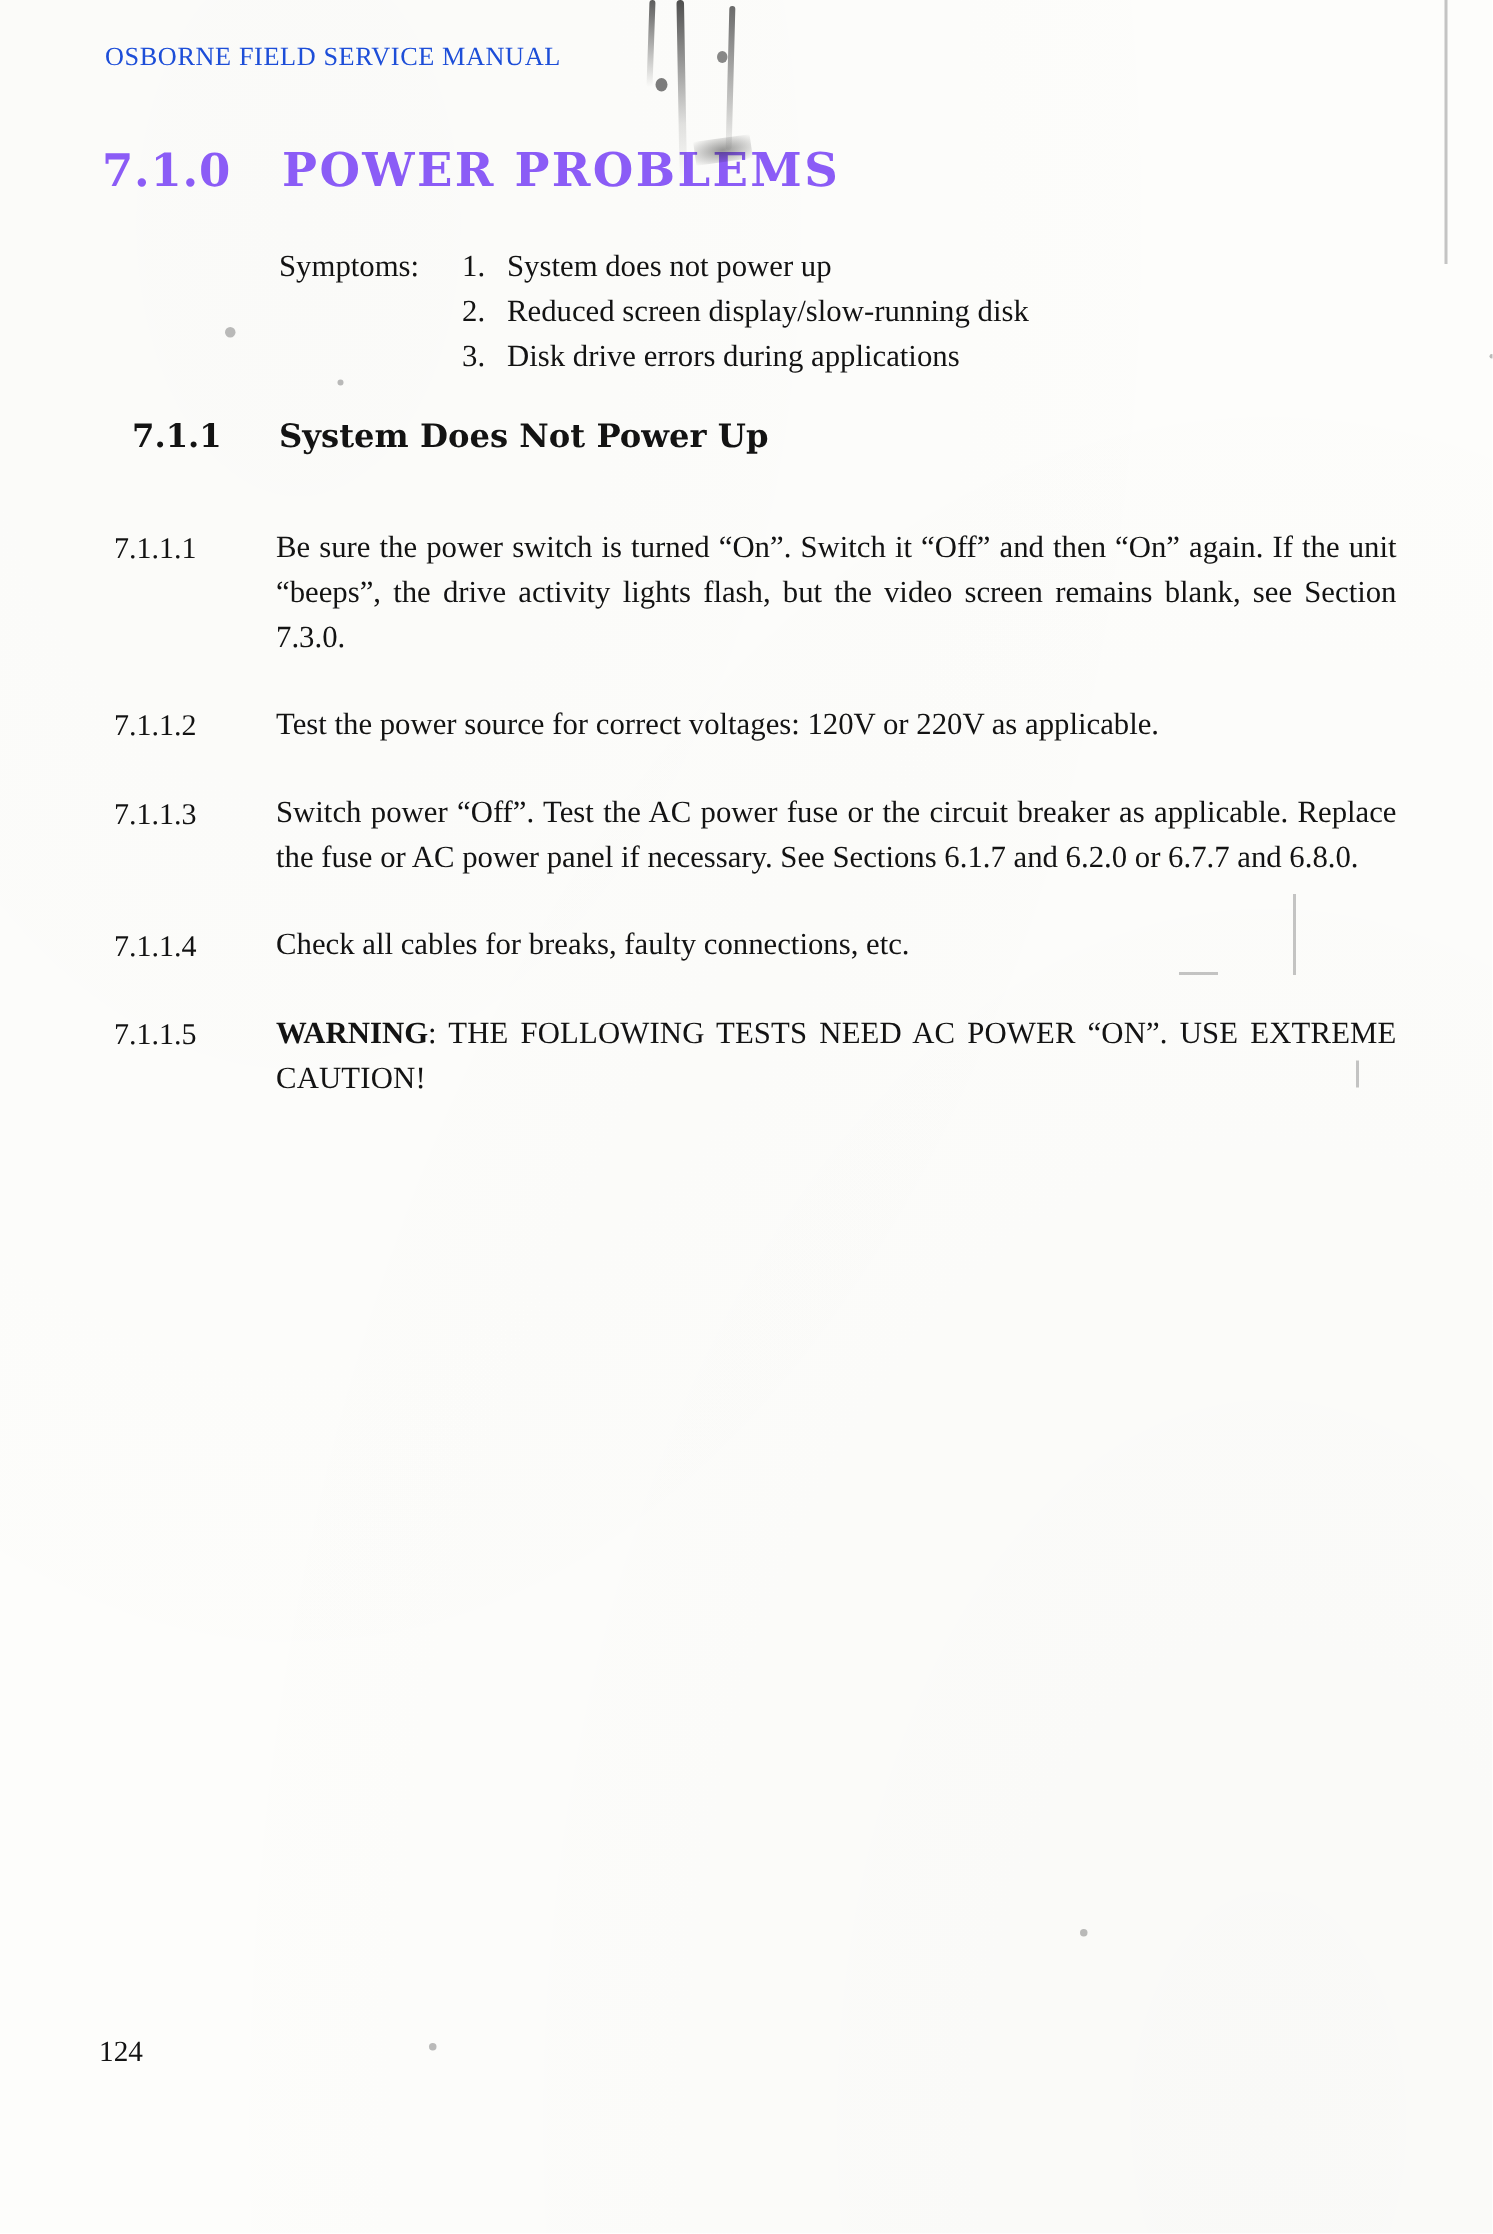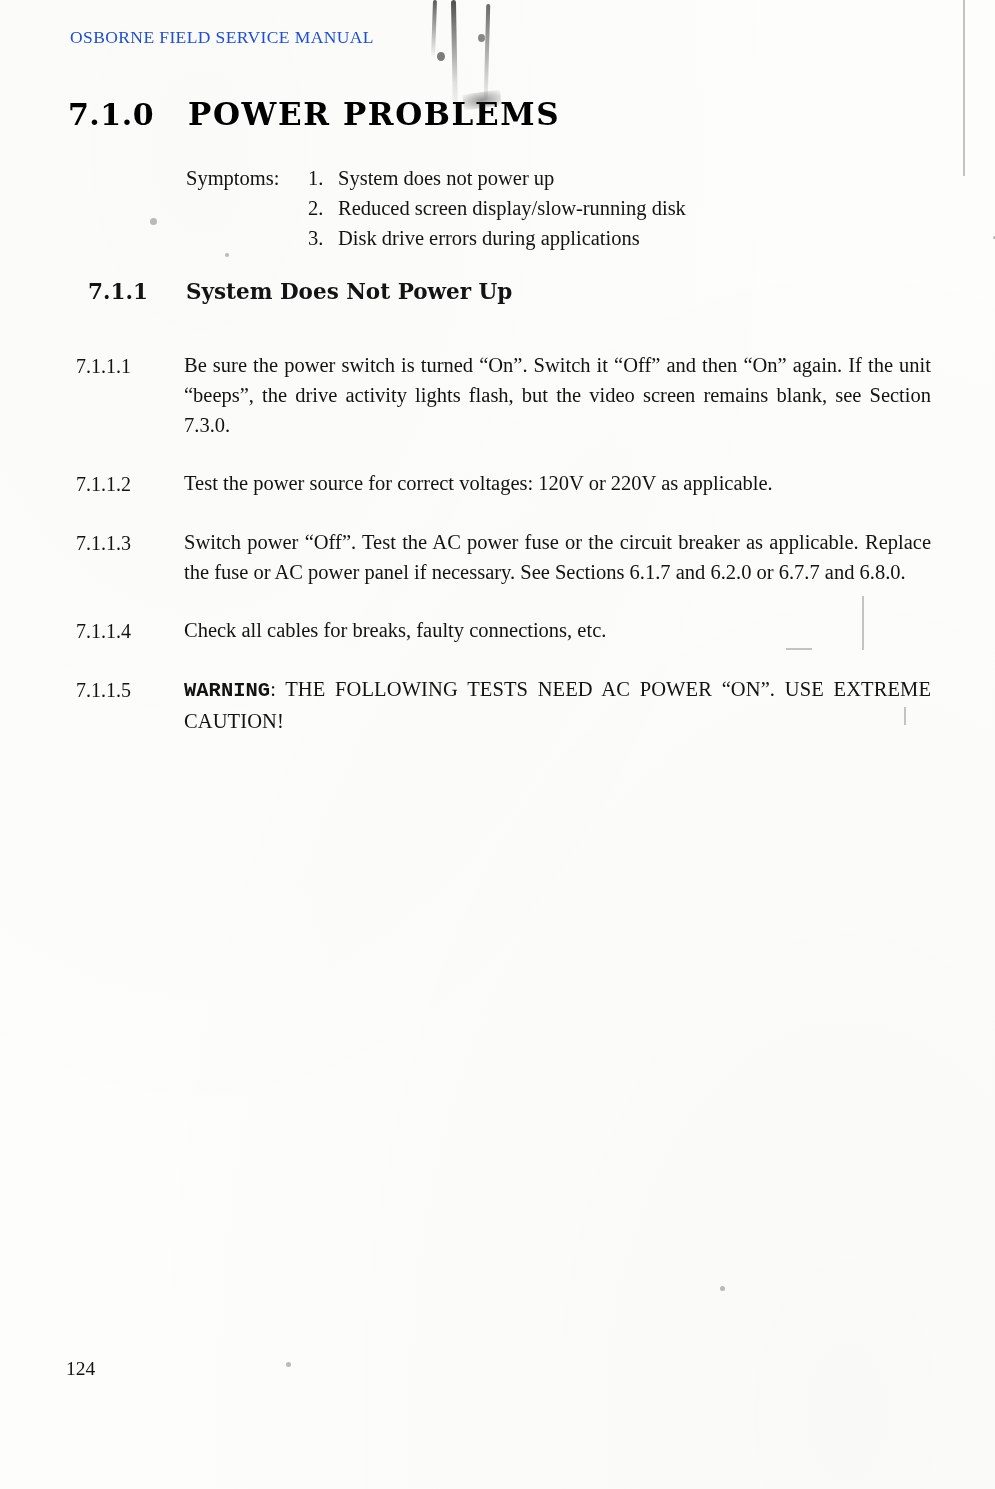--- a/index.html
+++ b/index.html
@@ -41,21 +41,21 @@
   }
 
   .chapter-title {
     position: absolute;
     left: 68px;
     top: 96px;
     font-family: "DejaVu Serif", serif;
     font-weight: bold;
     font-size: 31px;
     letter-spacing: 0.5px;
-    color: #000000;
+    color: #8b5cf6;
     display: flex;
     align-items: baseline;
     gap: 34px;
   }
   .chapter-title .num { font-size: 30px; }
   .chapter-title .label { letter-spacing: 1.6px; }
 
   .symptoms {
     position: absolute;
     left: 186px;
@@ -109,21 +109,21 @@
   .item .body {
     flex: 1 1 auto;
     font-size: 20.5px;
     line-height: 30px;
     text-align: justify;
     text-justify: inter-word;
   }
   .item .body p { margin: 0; }
   .item .body p + p { margin-top: 26px; }
   .warning-strong {
-    font-family: Liberation Mono, monospace;
+    font-family: Liberation Serif, serif;
     font-weight: bold;
   }
   .warning-text { letter-spacing: 0.1px; }
 
   .folio {
     position: absolute;
     left: 66px;
     top: 1358px;
     font-size: 19.5px;
   }

